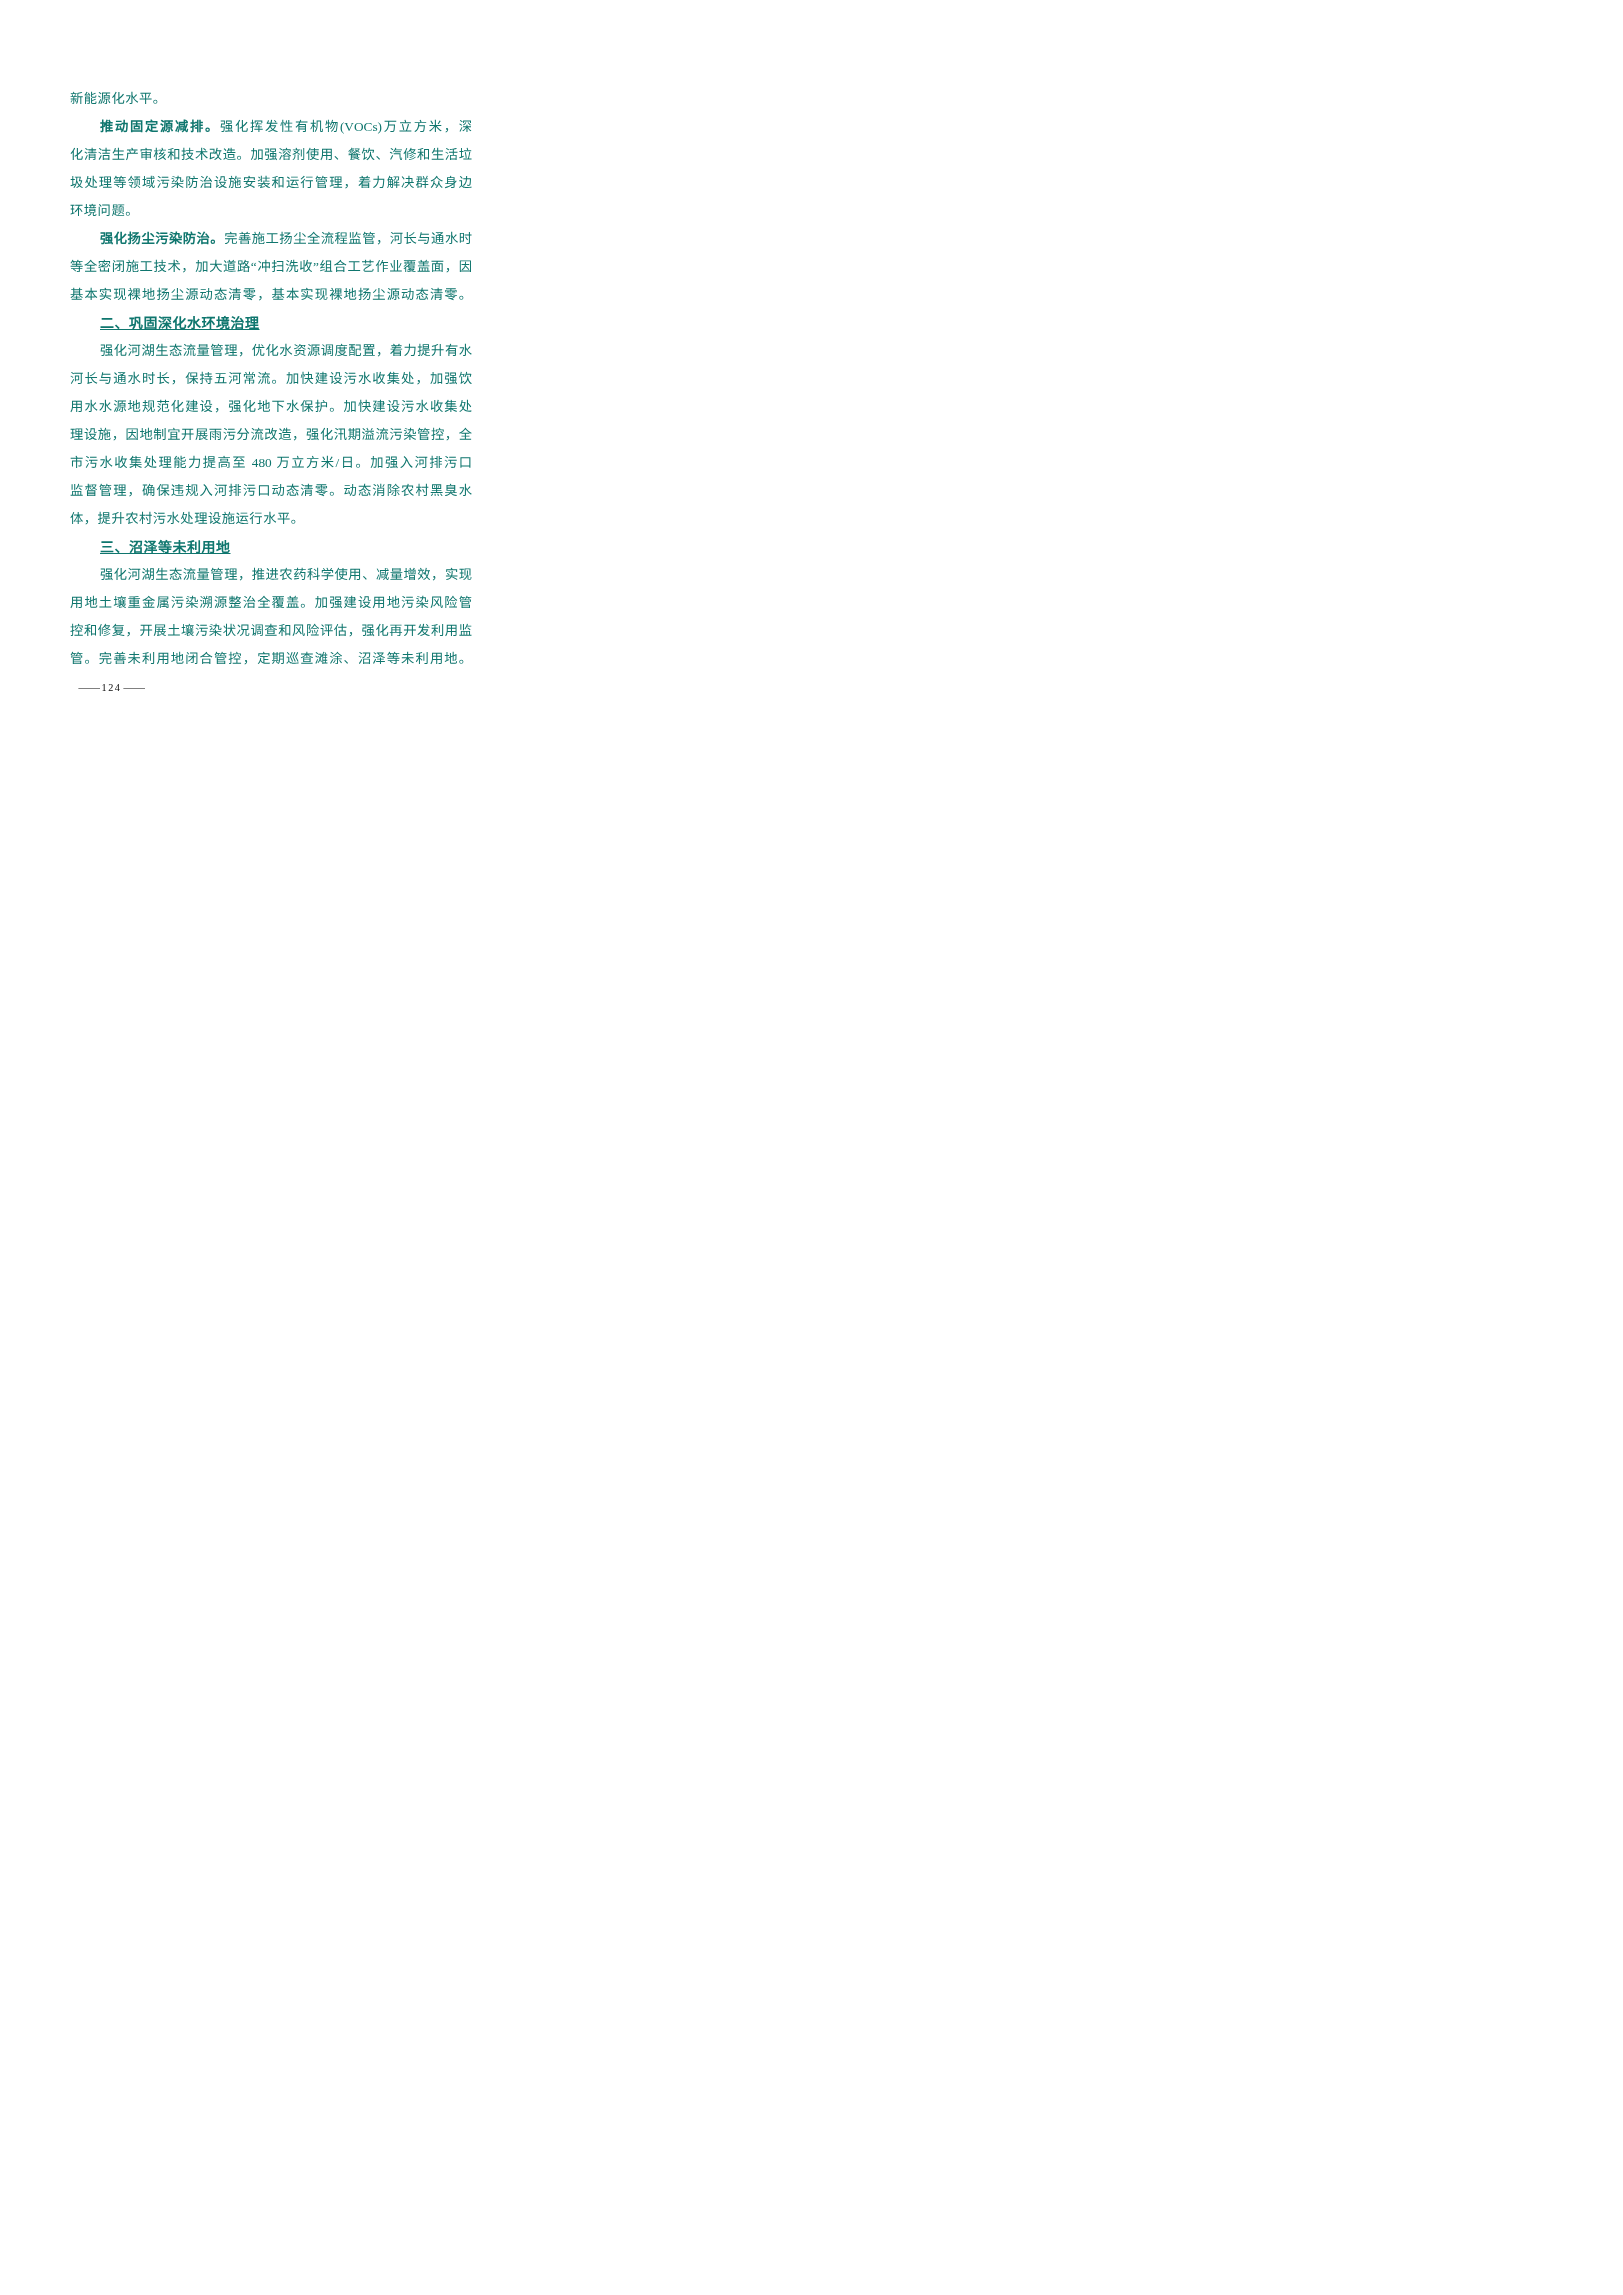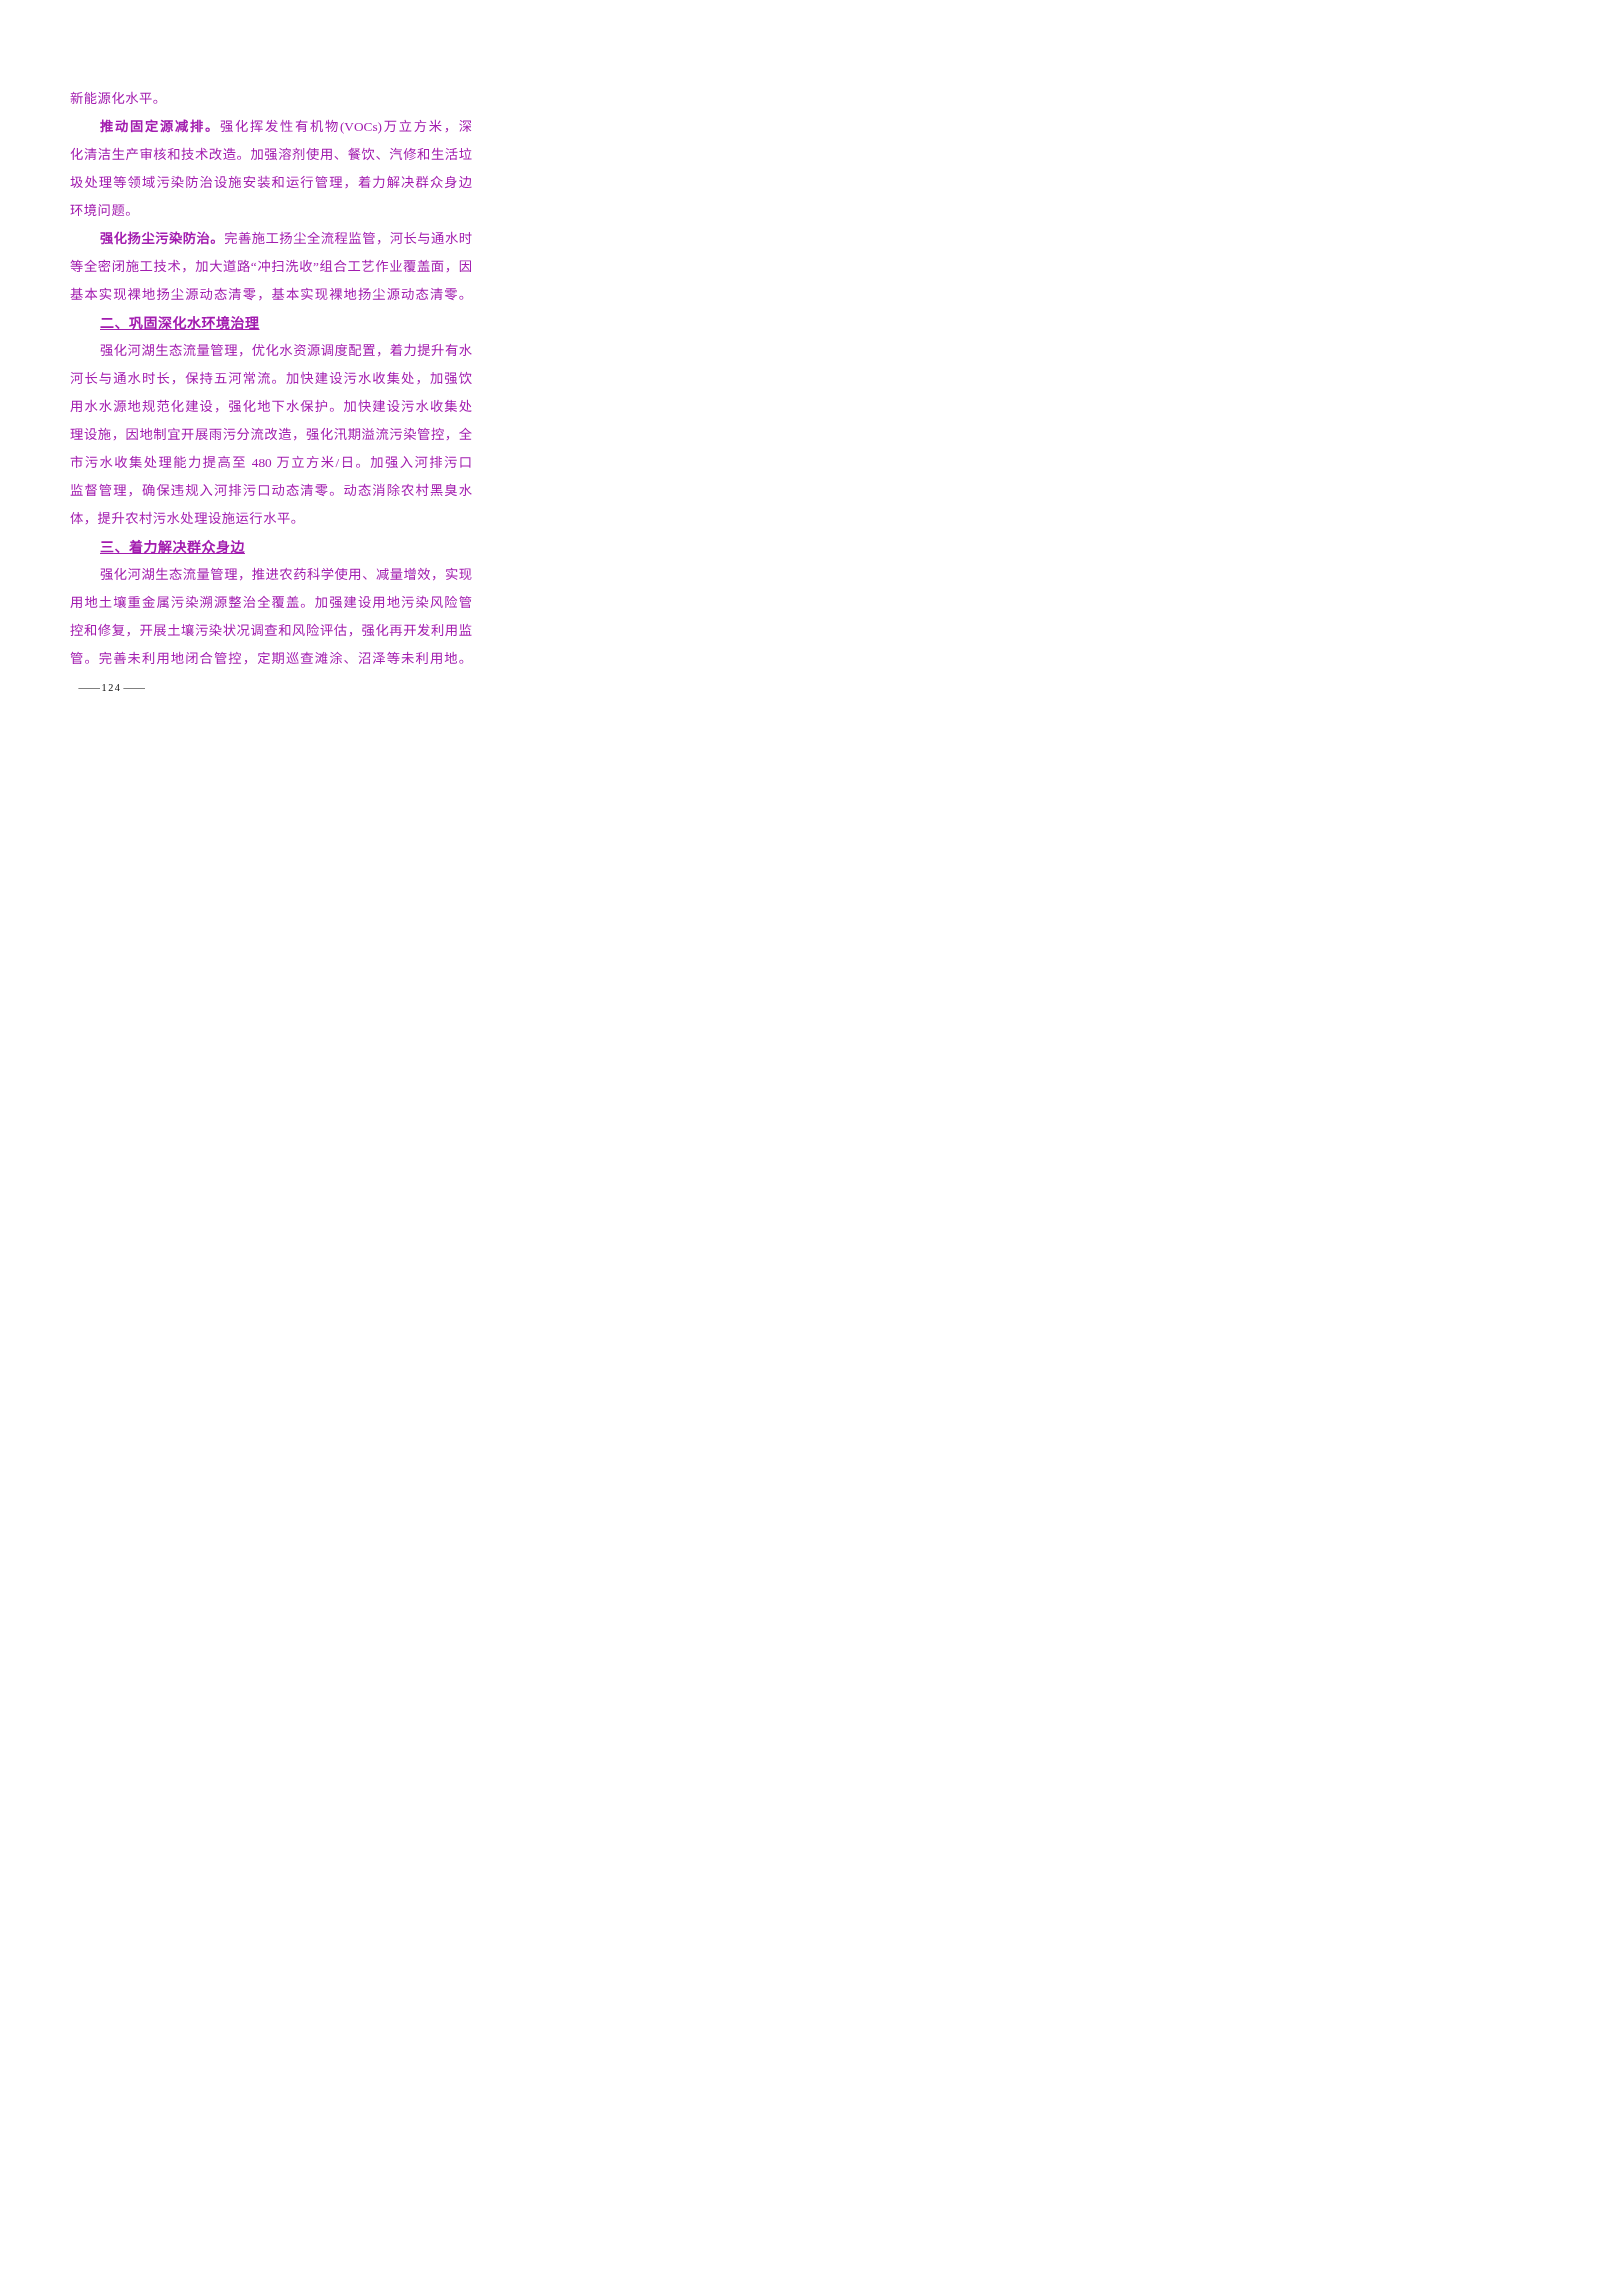--- a/index.html
+++ b/index.html
@@ -19,21 +19,21 @@
     position: absolute;
     left: 70px;
     top: 85px;
     width: 402px;
   }
   .ln {
     height: 28px;
     line-height: 28px;
     font-family: "Liberation Serif", "DejaVu Serif", serif;
     font-size: 13.3px;
-    color: #a21caf;
+    color: #0f766e;
     overflow: hidden;
   }
   
   .fill {
     text-align: justify;
     text-align-last: justify;
     text-justify: inter-character;
   }
   
   .end {
@@ -101,21 +101,21 @@
     <div class="ln ind head">二、巩固深化水环境治理</div>
 
     <div class="ln ind fill">强化河湖生态流量管理，优化水资源调度配置，着力提升有水</div>
     <div class="ln fill">河长与通水时长，保持五河常流。加快建设污水收集处，加强饮</div>
     <div class="ln fill">用水水源地规范化建设，强化地下水保护。加快建设污水收集处</div>
     <div class="ln fill">理设施，因地制宜开展雨污分流改造，强化汛期溢流污染管控，全</div>
     <div class="ln fill">市污水收集处理能力提高至 480 万立方米/日。加强入河排污口</div>
     <div class="ln fill">监督管理，确保违规入河排污口动态清零。动态消除农村黑臭水</div>
     <div class="ln end">体，提升农村污水处理设施运行水平。</div>
 
-    <div class="ln ind head">三、着力解决群众身边</div>
+    <div class="ln ind head">三、沼泽等未利用地</div>
 
     <div class="ln ind fill">强化河湖生态流量管理，推进农药科学使用、减量增效，实现农</div>
     <div class="ln fill">用地土壤重金属污染溯源整治全覆盖。加强建设用地污染风险管</div>
     <div class="ln fill">控和修复，开展土壤污染状况调查和风险评估，强化再开发利用监</div>
     <div class="ln fill">管。完善未利用地闭合管控，定期巡查滩涂、沼泽等未利用地。</div>
 
   </main>
 
   <footer class="footer">
     <span class="dash">—</span>

